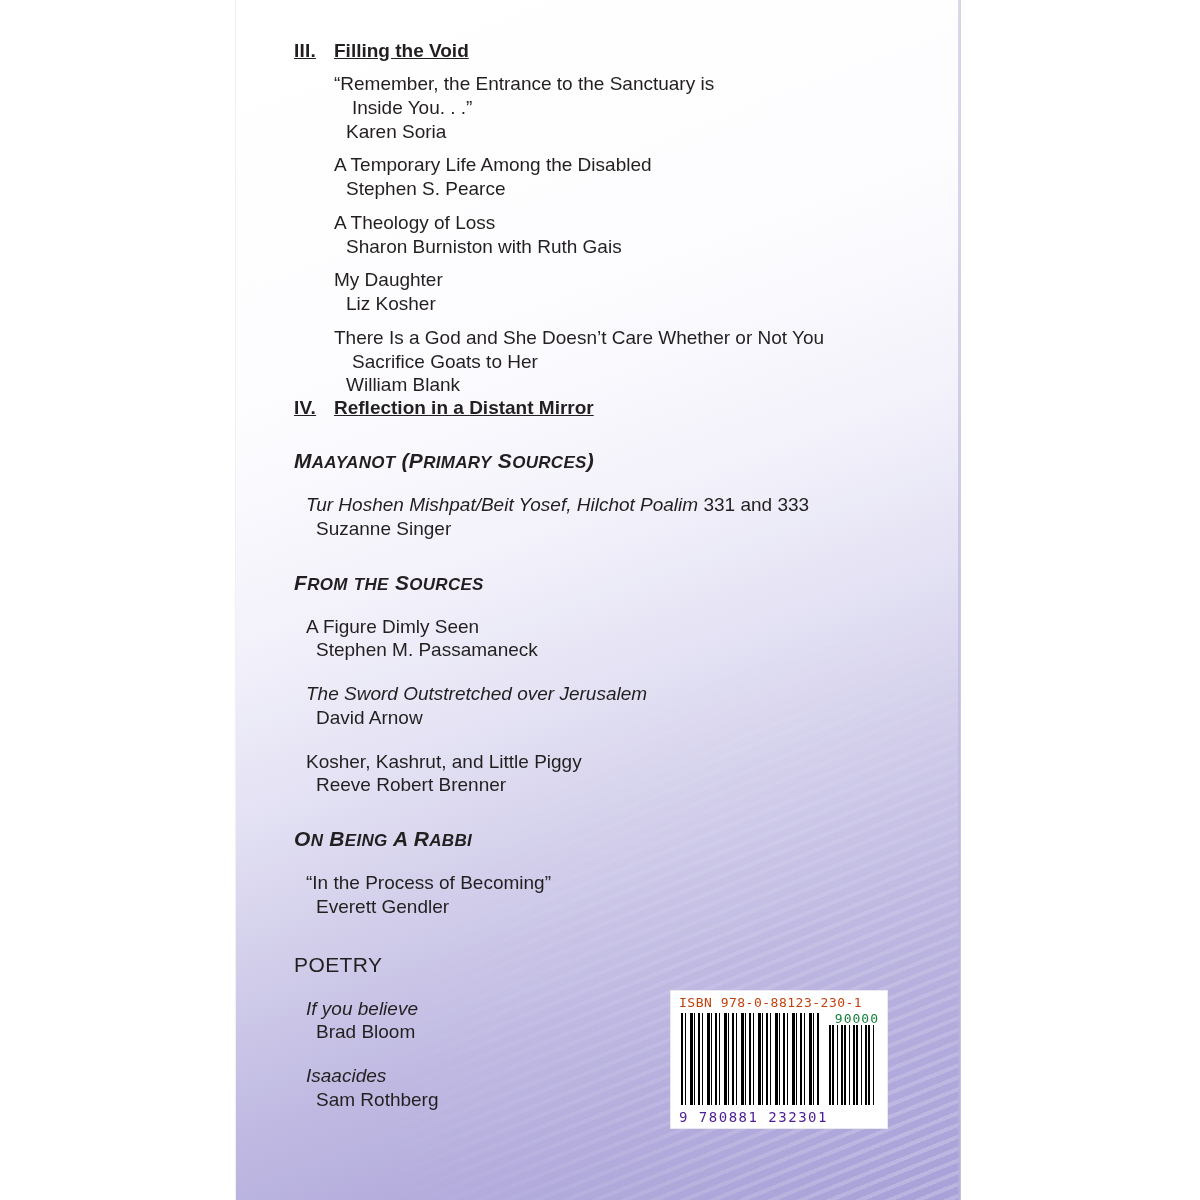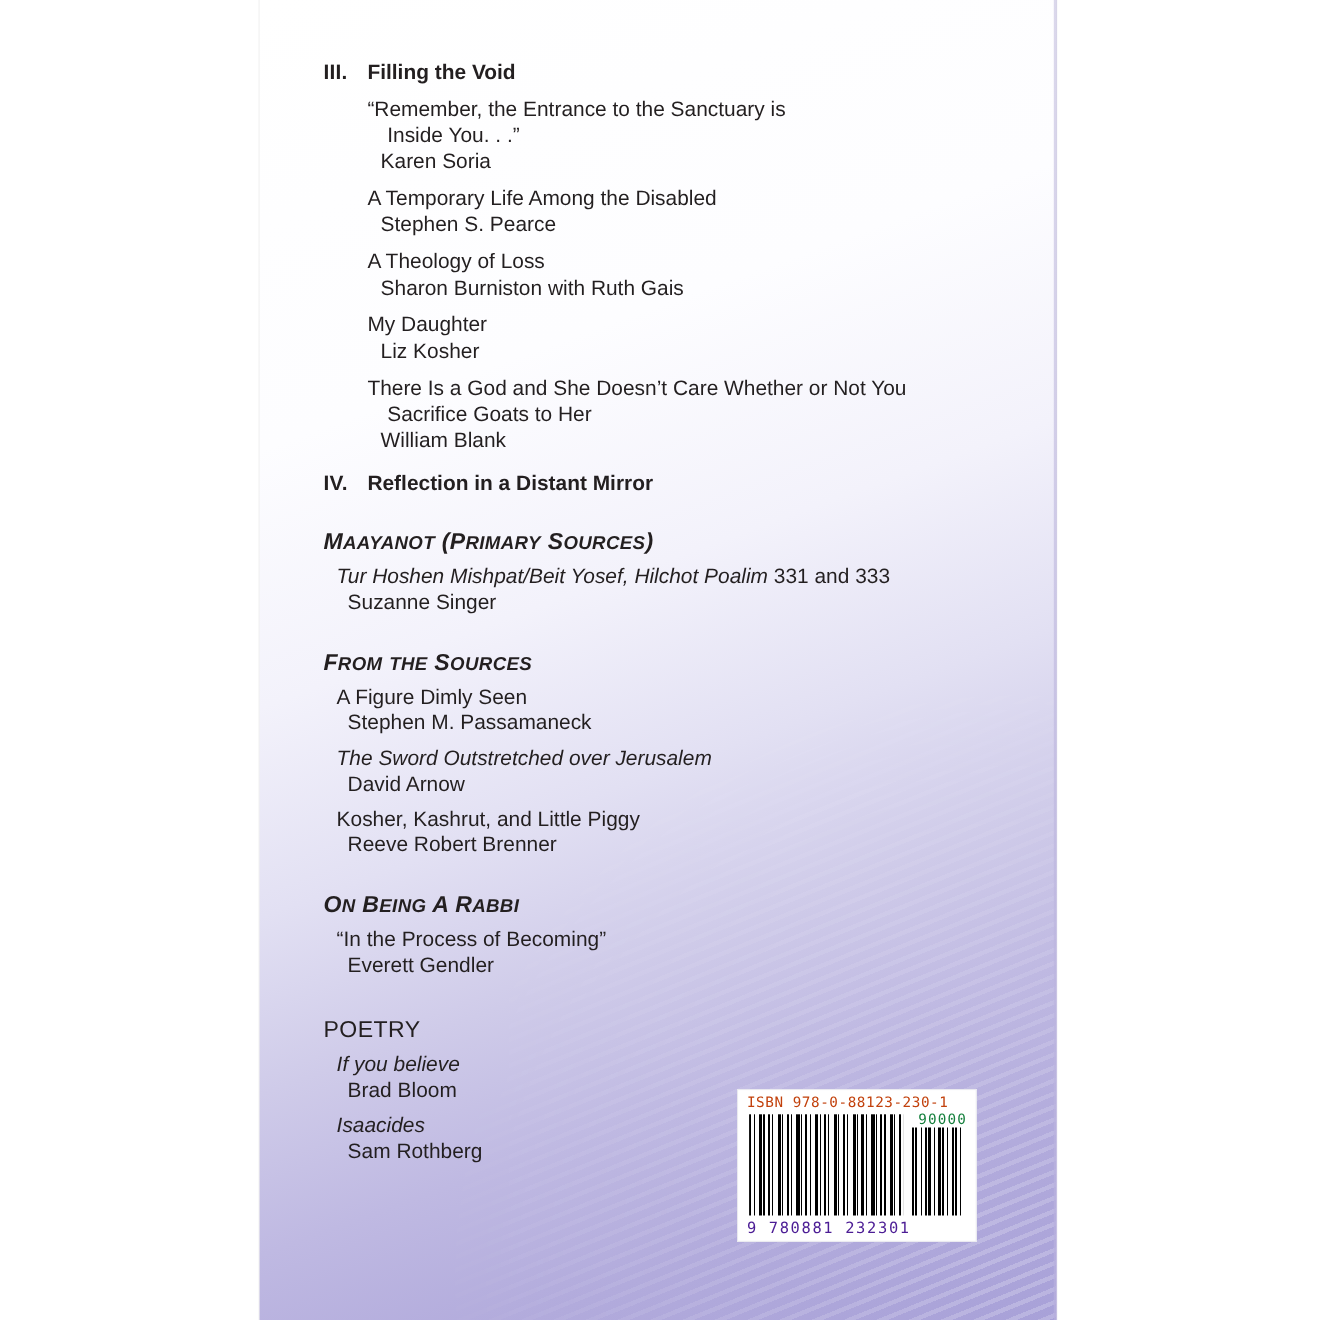--- a/index.html
+++ b/index.html
@@ -71,21 +71,22 @@
     left: 58px;
     top: 40px;
     width: 620px;
     color: #231f20;
     z-index: 3;
   }
 
   
   .part {
     display: flex;
-    margin-top: 16px;
+    margin-top: 0;
+    text-decoration: underline;
   }
   .part .num {
     width: 40px;
     flex: 0 0 40px;
     font-size: 19px;
     font-weight: bold;
     letter-spacing: 0.2px;
   }
   .part .ptitle {
     font-size: 19px;
@@ -125,21 +126,21 @@
     font-size: 17px;
   }
   .sec-plain {
     margin-top: 34px;
     font-size: 21px;
     font-weight: normal;
     letter-spacing: 0.4px;
   }
 
   .sec-entry {
-    margin-top: 8px;
+    margin-top: 20px;
     padding-left: 12px;
   }
   .sec-entry .title {
     font-size: 19px;
     line-height: 1.25;
   }
   .sec-entry .author {
     font-size: 19px;
     line-height: 1.25;
     padding-left: 10px;

